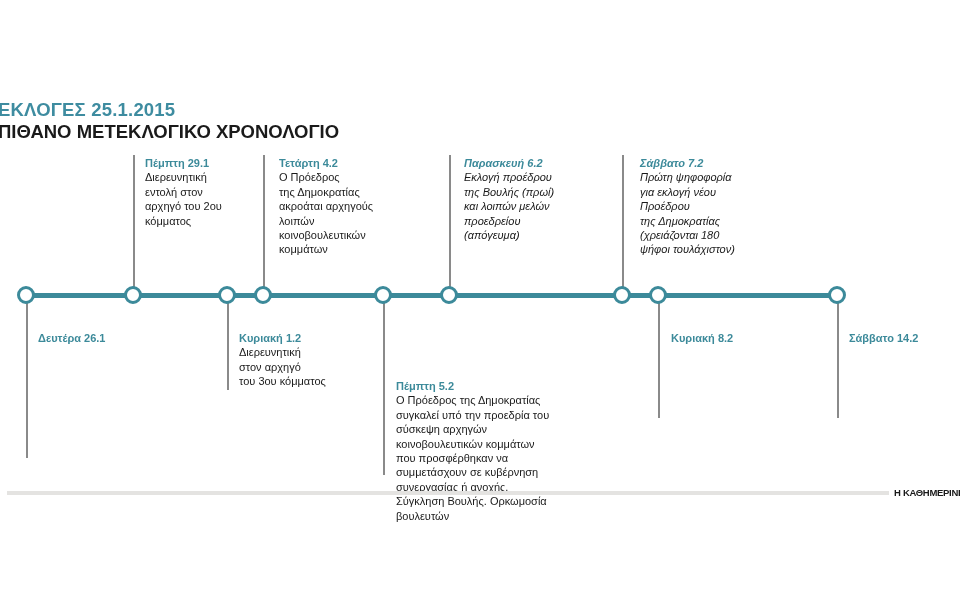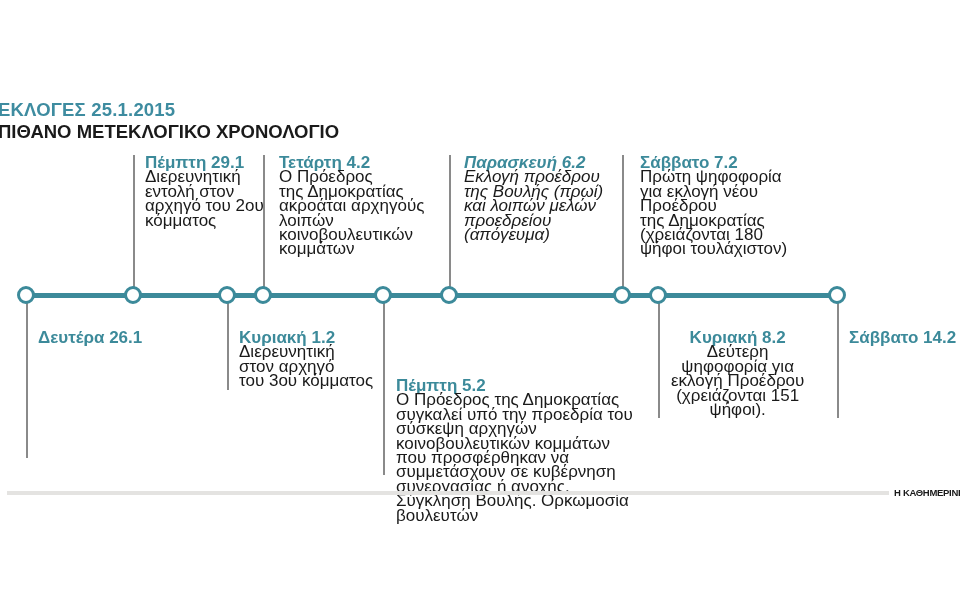--- a/index.html
+++ b/index.html
@@ -7,21 +7,21 @@
            font-family: "Liberation Sans", "DejaVu Sans", sans-serif; color: #1a1a1a; }
     .title1 { position: absolute; left: -2px; top: 99px; font-size: 18.5px; font-weight: bold;
               color: #3e8ca0; letter-spacing: 0.2px; white-space: nowrap; }
     .title2 { position: absolute; left: -2px; top: 121px; font-size: 18.5px; font-weight: bold;
               color: #1a1a1a; white-space: nowrap; }
     .timeline-line { position: absolute; left: 27px; top: 293px; width: 811px; height: 5px;
                      background: #3c8a9a; }
     .node { position: absolute; width: 12px; height: 12px; border: 3.5px solid #3c8a9a;
             border-radius: 50%; background: #ffffff; top: 286px; }
     .connector { position: absolute; width: 1.5px; background: #8a8a8a; }
-    .event { position: absolute; font-size: 17px; line-height: 14.4px; color: #1a1a1a; }
+    .event { position: absolute; font-size: 11px; line-height: 14.4px; color: #1a1a1a; }
     .event .date { font-weight: bold; color: #3c8a9a; display: block; }
     .event .desc { white-space: pre-line; display: block; }
     .footer-rule { position: absolute; left: 7px; top: 491px; width: 882px; height: 4px;
                    background: #e4e3e1; }
     .source { position: absolute; left: 894px; top: 487px; font-size: 9.5px; font-weight: bold;
               color: #1a1a1a; letter-spacing: -0.3px; white-space: nowrap; }
   </style>
 </head>
 <body>
 
@@ -89,36 +89,31 @@
 βουλευτών</span>
   </div>
   <div class="event" style="left:464px; top:156px;font-style:italic;">
     <span class="date">Παρασκευή 6.2</span>
     <span class="desc">Εκλογή προέδρου
 της Βουλής (πρωί)
 και λοιπών μελών
 προεδρείου
 (απόγευμα)</span>
   </div>
-  <div class="event" style="left:640px; top:156px;">
+  <div class="event" style="left:640px; top:156px;font-style:italic;">
     <span class="date">Σάββατο 7.2</span>
     <span class="desc">Πρώτη ψηφοφορία
 για εκλογή νέου
 Προέδρου
 της Δημοκρατίας
 (χρειάζονται 180
 ψήφοι τουλάχιστον)</span>
   </div>
   <div class="event" style="left:671px; top:331px;text-align:center;">
     <span class="date">Κυριακή 8.2</span>
-    <span class="desc">Δεύτερη
-ψηφοφορία για
-εκλογή Προέδρου
-(χρειάζονται 151
-ψήφοι).</span>
   </div>
   <div class="event" style="left:849px; top:331px;">
     <span class="date">Σάββατο 14.2</span>
   </div>
 </div>
 
 <div class="footer-rule"></div>
 <div class="source">Η ΚΑΘΗΜΕΡΙΝΗ</div>
 
 </body></html>

